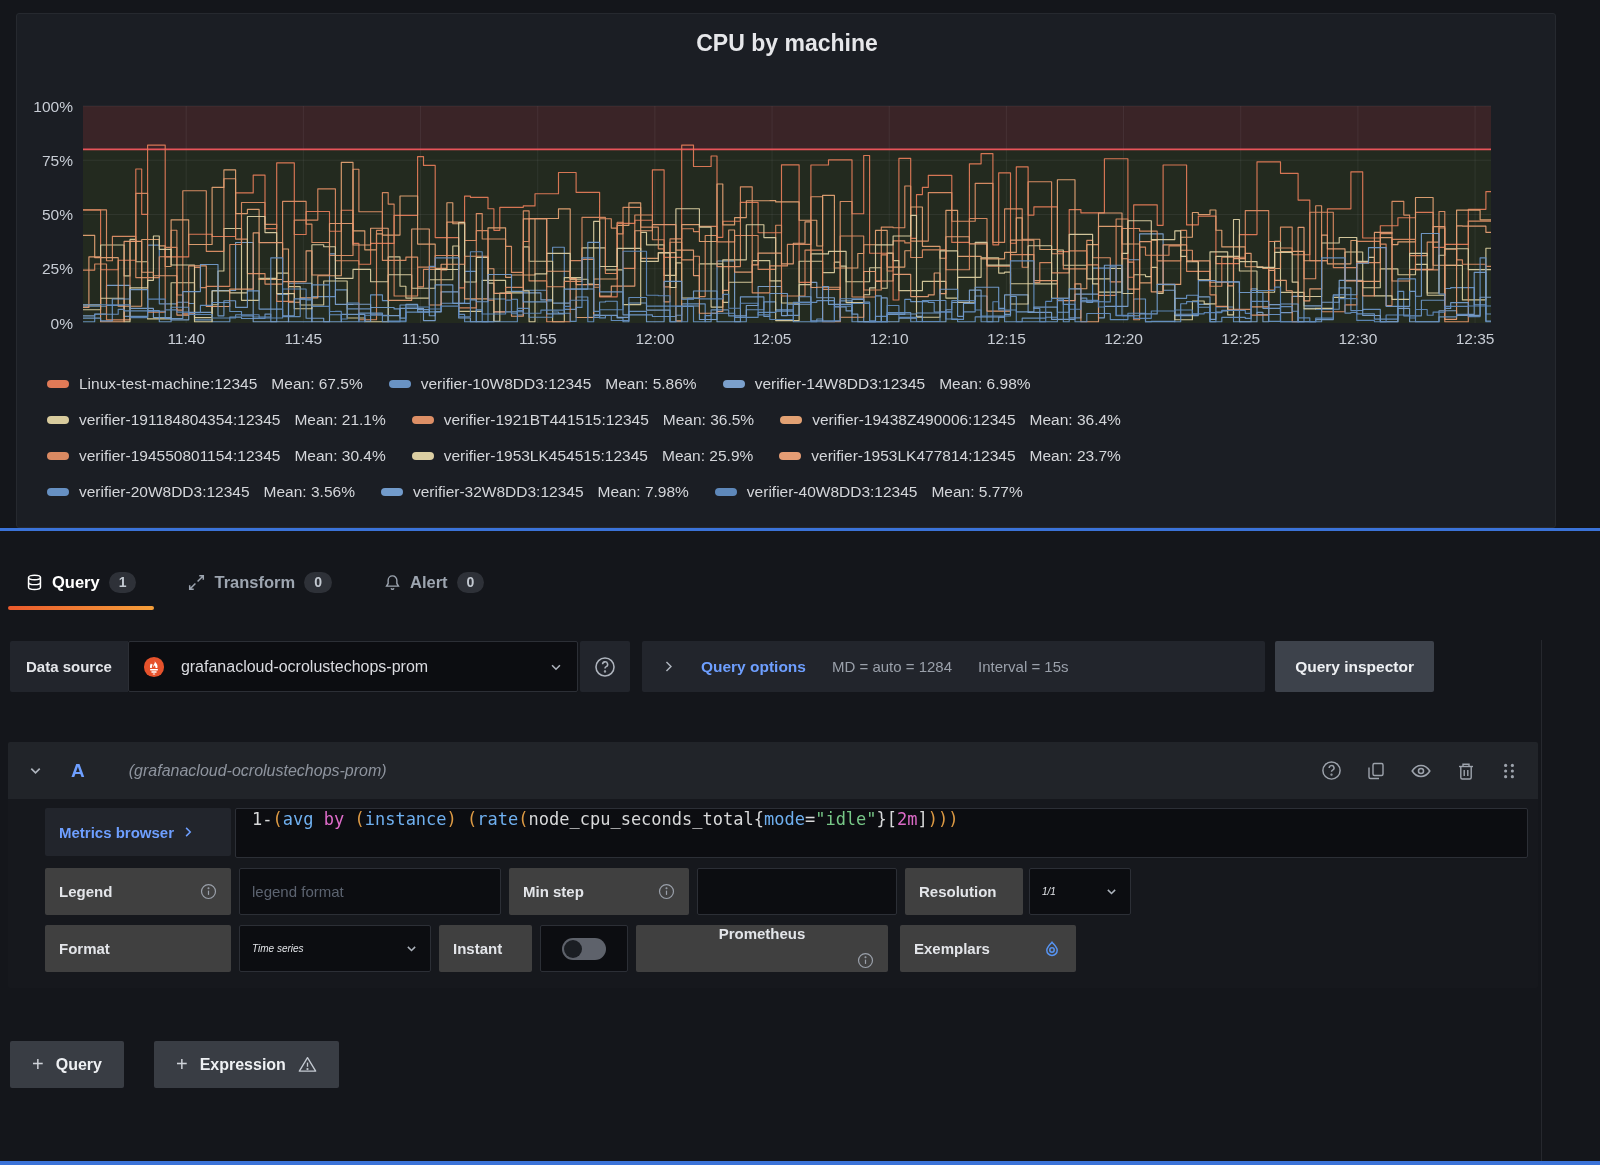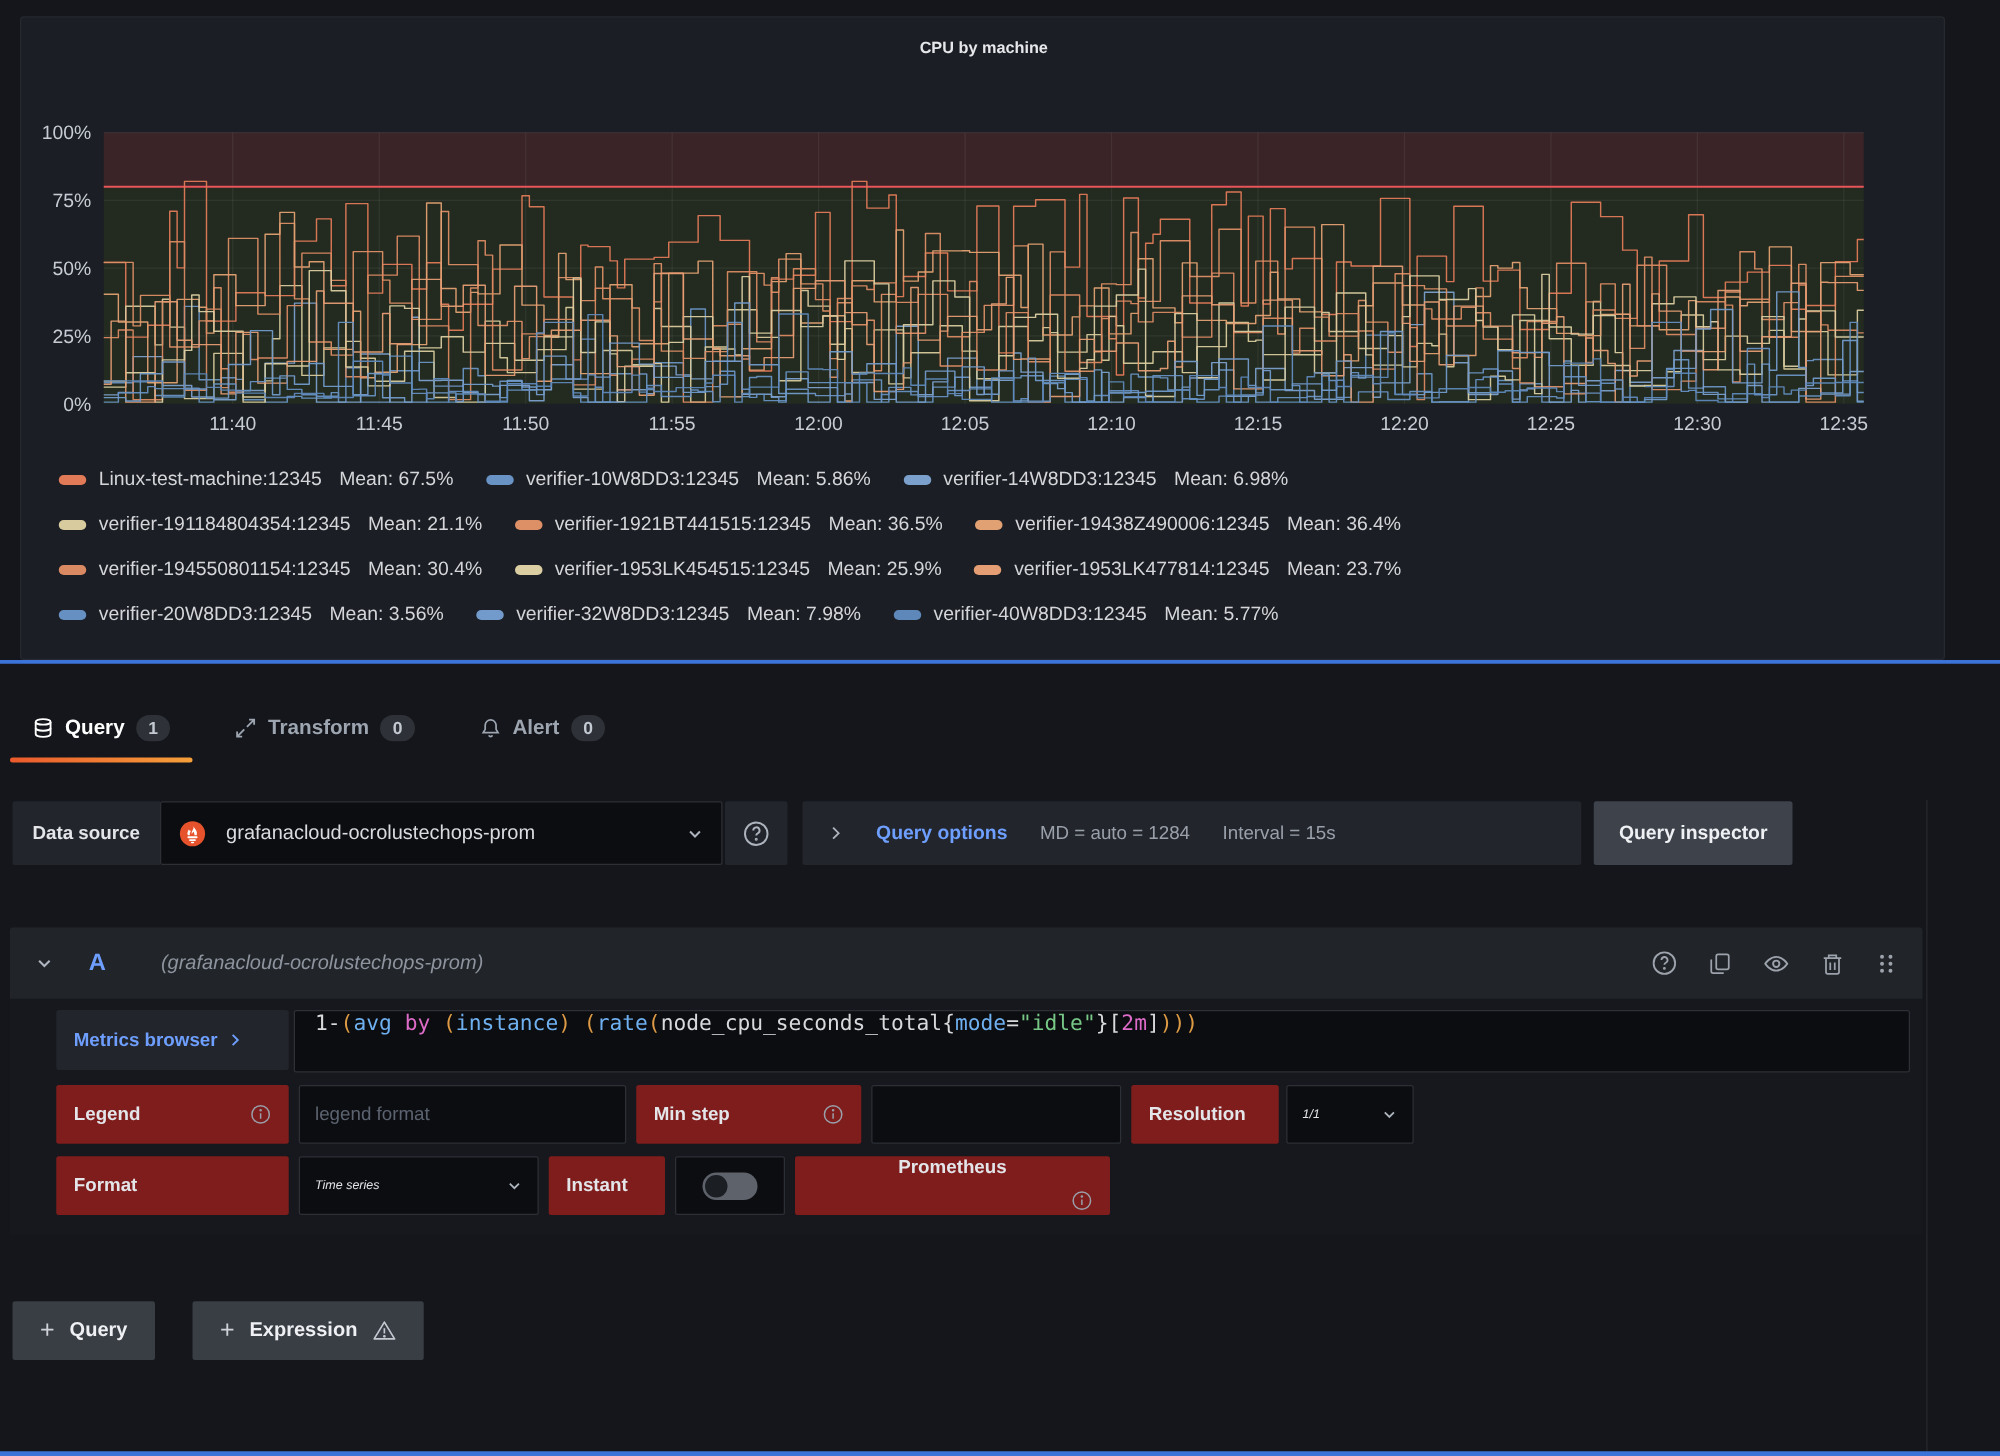--- a/index.html
+++ b/index.html
@@ -3,21 +3,21 @@
 <meta charset="utf-8">
 <style>
   html,body{margin:0;padding:0;background:#14161b;}
   body{width:1600px;height:1165px;position:relative;overflow:hidden;
        font-family:"Liberation Sans",sans-serif;color:#d8d9dc;}
   .abs{position:absolute;}
   svg{display:block;}
   
   .panel{left:16px;top:13px;width:1540px;height:515px;background:#1b1e24;
          border:1px solid #26292f;border-radius:3px;box-sizing:border-box;}
-  .panel-title{left:0;top:16px;width:1540px;text-align:center;font-size:13px;
+  .panel-title{left:0;top:16px;width:1540px;text-align:center;font-size:23px;
                font-weight:bold;color:#e6e7ea;}
   .legend{left:30px;top:352px;width:1490px;}
   .legend-row{display:flex;align-items:center;height:36px;}
   .legend-item{display:flex;align-items:center;margin-right:26px;cursor:pointer;}
   .swatch{width:22px;height:8px;border-radius:4px;margin-right:10px;flex:none;}
   .lname{font-size:15.5px;color:#d4d6da;margin-right:14px;white-space:nowrap;}
   .lmean{font-size:15.5px;color:#d4d6da;white-space:nowrap;}
   
   .pane-divider{left:0;top:528px;width:1600px;height:3px;background:#3b73d8;cursor:row-resize;}
   .bottom-bar{left:0;top:1161px;width:1600px;height:4px;background:#3b73d8;}
@@ -52,21 +52,21 @@
   
   .qcard{left:8px;top:742px;width:1530px;height:246px;background:#16181d;border-radius:2px;}
   .qhead{height:57px;background:#212429;display:flex;align-items:center;
          padding:0 20px;box-sizing:border-box;border-radius:2px 2px 0 0;}
   .qhead .refid{color:#6e9fff;font-size:19px;font-weight:bold;margin:0 44px 0 28px;}
   .qhead .dshint{color:#8e949e;font-size:16px;font-style:italic;flex:1;}
   .qhead .hicons{display:flex;align-items:center;gap:24px;color:#9da3ac;}
   .qhead .hicons > span{cursor:pointer;display:flex;}
   .qbody{padding:9px 10px 15px 37px;}
   .row{display:flex;margin-bottom:10px;}
-  .fld-label{background:#7f1d1d;display:flex;align-items:center;gap:10px;
+  .fld-label{background:#404040;display:flex;align-items:center;gap:10px;
              padding:0 14px;font-size:15px;font-weight:600;color:#e3e5e9;
              border-radius:2px;box-sizing:border-box;}
   .fld-label .info{margin-left:auto;color:#9aa0aa;display:flex;}
   .mb-btn{width:186px;height:48px;color:#6e9fff;font-size:15px;font-weight:600;
           background:#22252c;display:flex;align-items:center;gap:8px;padding:0 14px;
           box-sizing:border-box;border-radius:2px;cursor:pointer;}
   .code{flex:1;height:48px;background:#0c0d11;border:1px solid #2c2f36;border-radius:2px;
         margin-left:4px;display:flex;padding:0 16px;
         font-family:"DejaVu Sans Mono",monospace;font-size:17px;white-space:pre;cursor:text;}
   .tk-d{color:#d8d9da;} .tk-p{color:#dd9a44;} .tk-f{color:#6fb0f0;}
@@ -427,20 +427,29 @@
         <span>Prometheus</span>
         <span class="info">
           <svg width="17" height="17" viewBox="0 0 20 20" fill="none" stroke="currentColor" stroke-width="1.4">
             <circle cx="10" cy="10" r="8.2"></circle>
               <path d="M10 9v5"></path>
               <circle cx="10" cy="6.2" r=".5" fill="currentColor"></circle>
           </svg>
         </span>
       </div>
       <div class="gap" style="width:12px;"></div>
+      <div class="fld-label" style="width:176px;">
+        <span>Exemplars</span>
+        <span class="info" style="color:#5794f2;">
+          <svg width="20" height="20" viewBox="0 0 20 20" fill="none" stroke="currentColor" stroke-width="1.5">
+            <path d="M10 3.2c2.6 2.9 5.2 5 5.2 8a5.2 5.2 0 0 1-10.4 0c0-3 2.6-5.1 5.2-8z"></path>
+            <circle cx="10" cy="11" r="2.2"></circle>
+          </svg>
+        </span>
+      </div>
     </div>
   </div>
 </div>
 
 <div class="abs btnrow">
   <div class="gbtn">
     <span class="plus">+</span>
     <span>Query</span>
   </div>
   <div class="gbtn">

